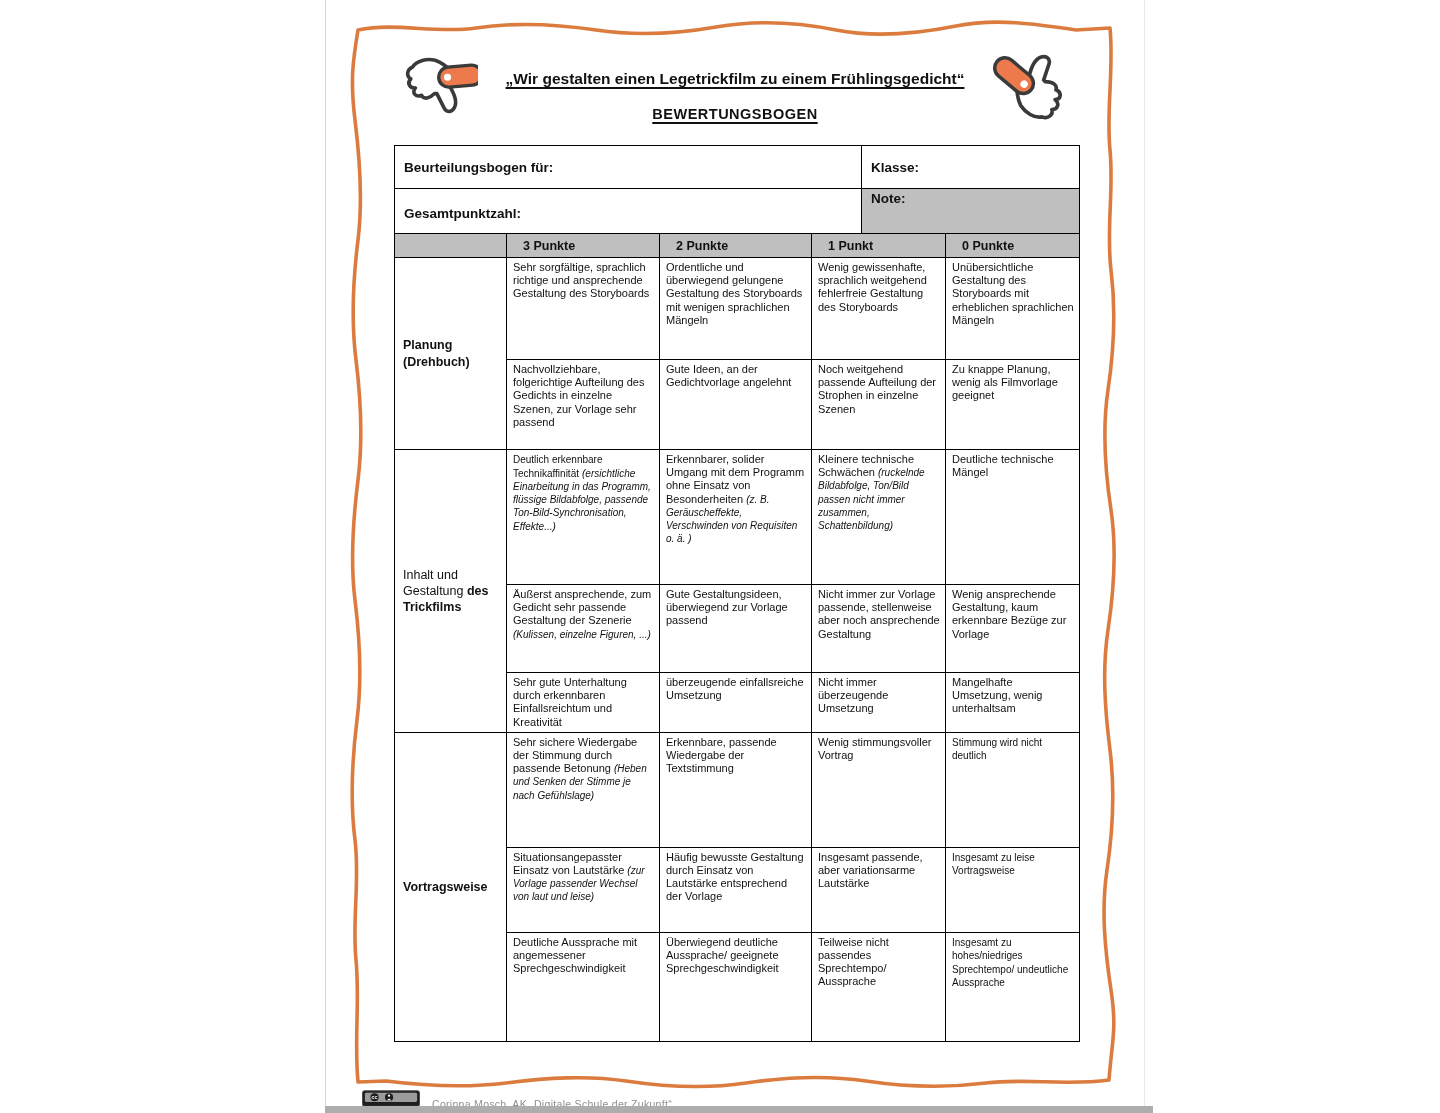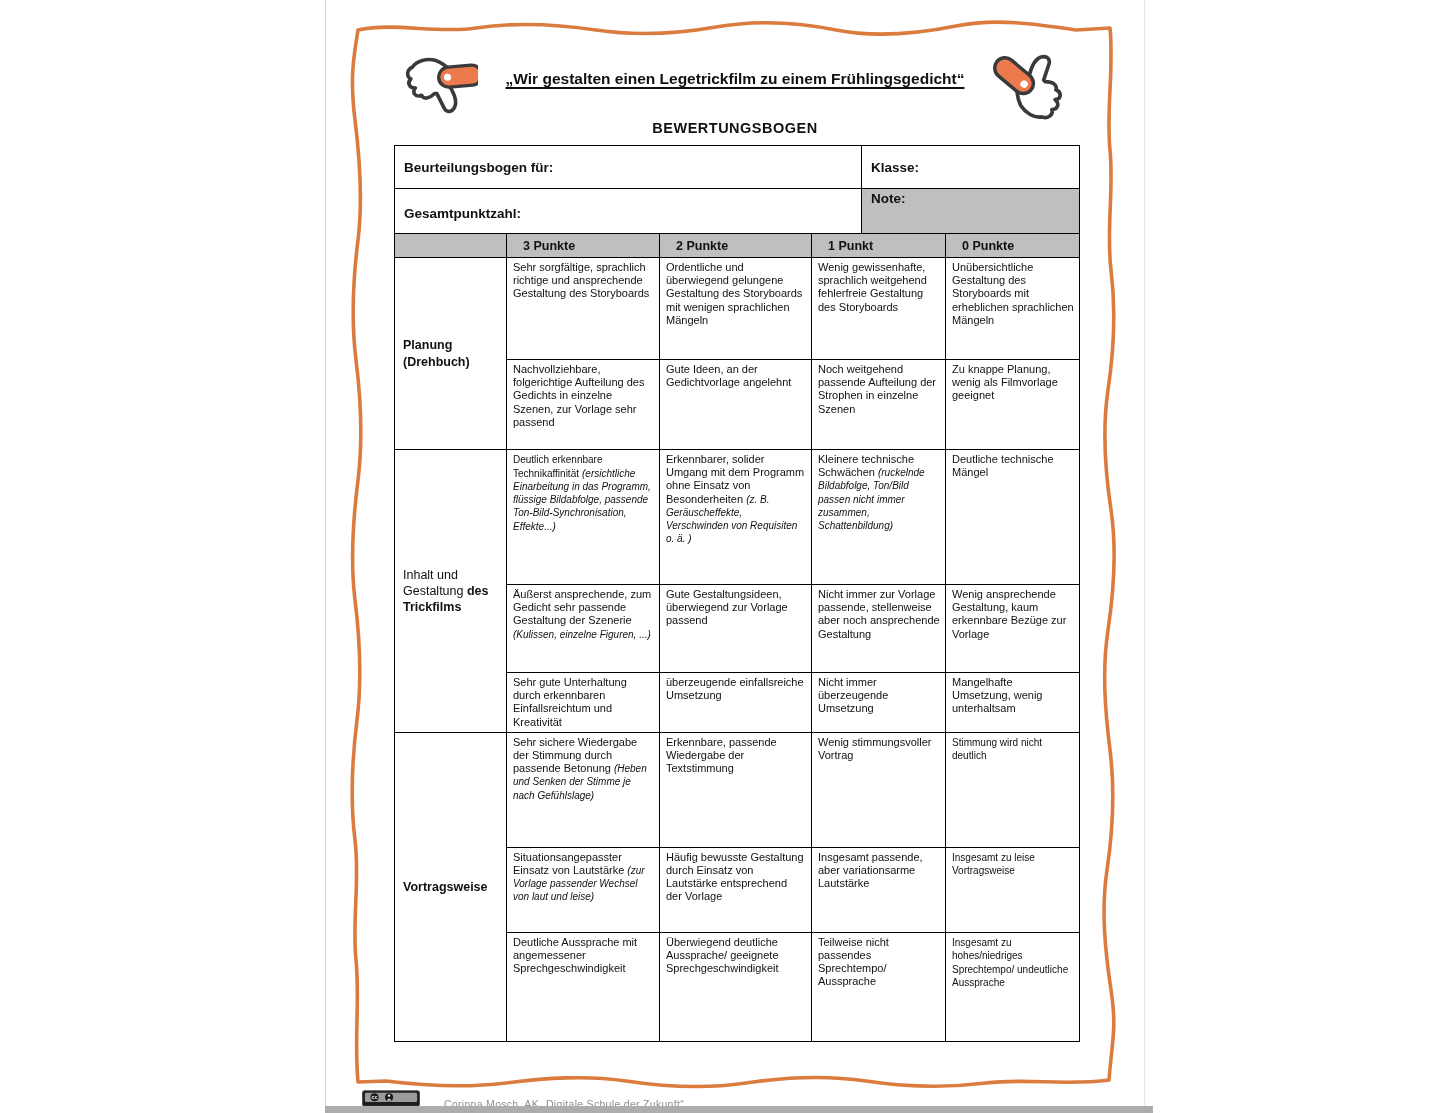--- a/index.html
+++ b/index.html
@@ -13,43 +13,43 @@
 
   .border-svg{position:absolute;left:0;top:0;width:818px;height:1106px;pointer-events:none;}
 
   .hand{position:absolute;}
   .hand-left{left:72px;top:40px;width:80px;height:80px;}
   .hand-right{left:666px;top:48px;width:82px;height:82px;}
 
   .titlewrap{position:absolute;left:0;right:0;top:70px;text-align:center;}
   .doc-title{font-size:15.5px;font-weight:bold;text-decoration:underline;
              text-underline-offset:3px;text-decoration-thickness:1.5px;}
-  .doc-subtitle{margin-top:32px;font-size:14.5px;font-weight:bold;letter-spacing:.5px;
-             text-underline-offset:3px;text-decoration-thickness:1.5px;}
+  .doc-subtitle{margin-top:18px;font-size:14.5px;font-weight:bold;letter-spacing:.5px;
+             text-decoration:underline;text-underline-offset:3px;text-decoration-thickness:1.5px;}
 
   table{border-collapse:collapse;table-layout:fixed;}
   .form-table{position:absolute;left:68px;top:145px;width:685px;}
   .form-table td{border:1.5px solid #000;font-weight:bold;font-size:13.5px;
                  padding:2px 4px 2px 9px;vertical-align:middle;}
   .form-table tr.r1 td{height:38px;}
   .form-table tr.r2 td{height:44px;}
   .form-table td.gray{background:#bfbfbf;vertical-align:top;}
 
   .rubric{position:absolute;left:68px;top:233px;width:685px;}
   .rubric th,.rubric td{border:1.5px solid #000;}
   .rubric tr.head th{background:#bfbfbf;font-size:12.5px;font-weight:bold;text-align:left;
                      padding:2px 4px 2px 16px;height:19px;}
   .rubric th.rowlabel{background:#fff;text-align:left;vertical-align:middle;
                       font-size:12.5px;font-weight:normal;padding:4px 6px 4px 8px;line-height:1.3;}
   .rubric th.rowlabel .lbl-bold{font-weight:bold;}
   .rubric td.cell{vertical-align:top;padding:3px 5px 3px 6px;font-size:11px;line-height:1.2;}
   .rubric .main.lg{font-size:10px;line-height:1.25;}
   .rubric .note{font-style:italic;font-size:10px;line-height:1.2;}
 
-  .footer{position:absolute;left:36px;top:1090px;display:flex;align-items:flex-start;gap:24px;}
+  .footer{position:absolute;left:36px;top:1090px;display:flex;align-items:flex-start;gap:12px;}
   .cc{width:58px;height:17px;display:block;}
   .credit{font-size:10.5px;color:#8f8f8f;padding-top:8px;letter-spacing:.3px;}
 
   .pagegap{position:absolute;left:325px;top:1106px;width:828px;height:7px;background:#adadad;}
 </style>
 </head>
 <body>
 
 <svg width="0" height="0" style="position:absolute">
   <defs>

